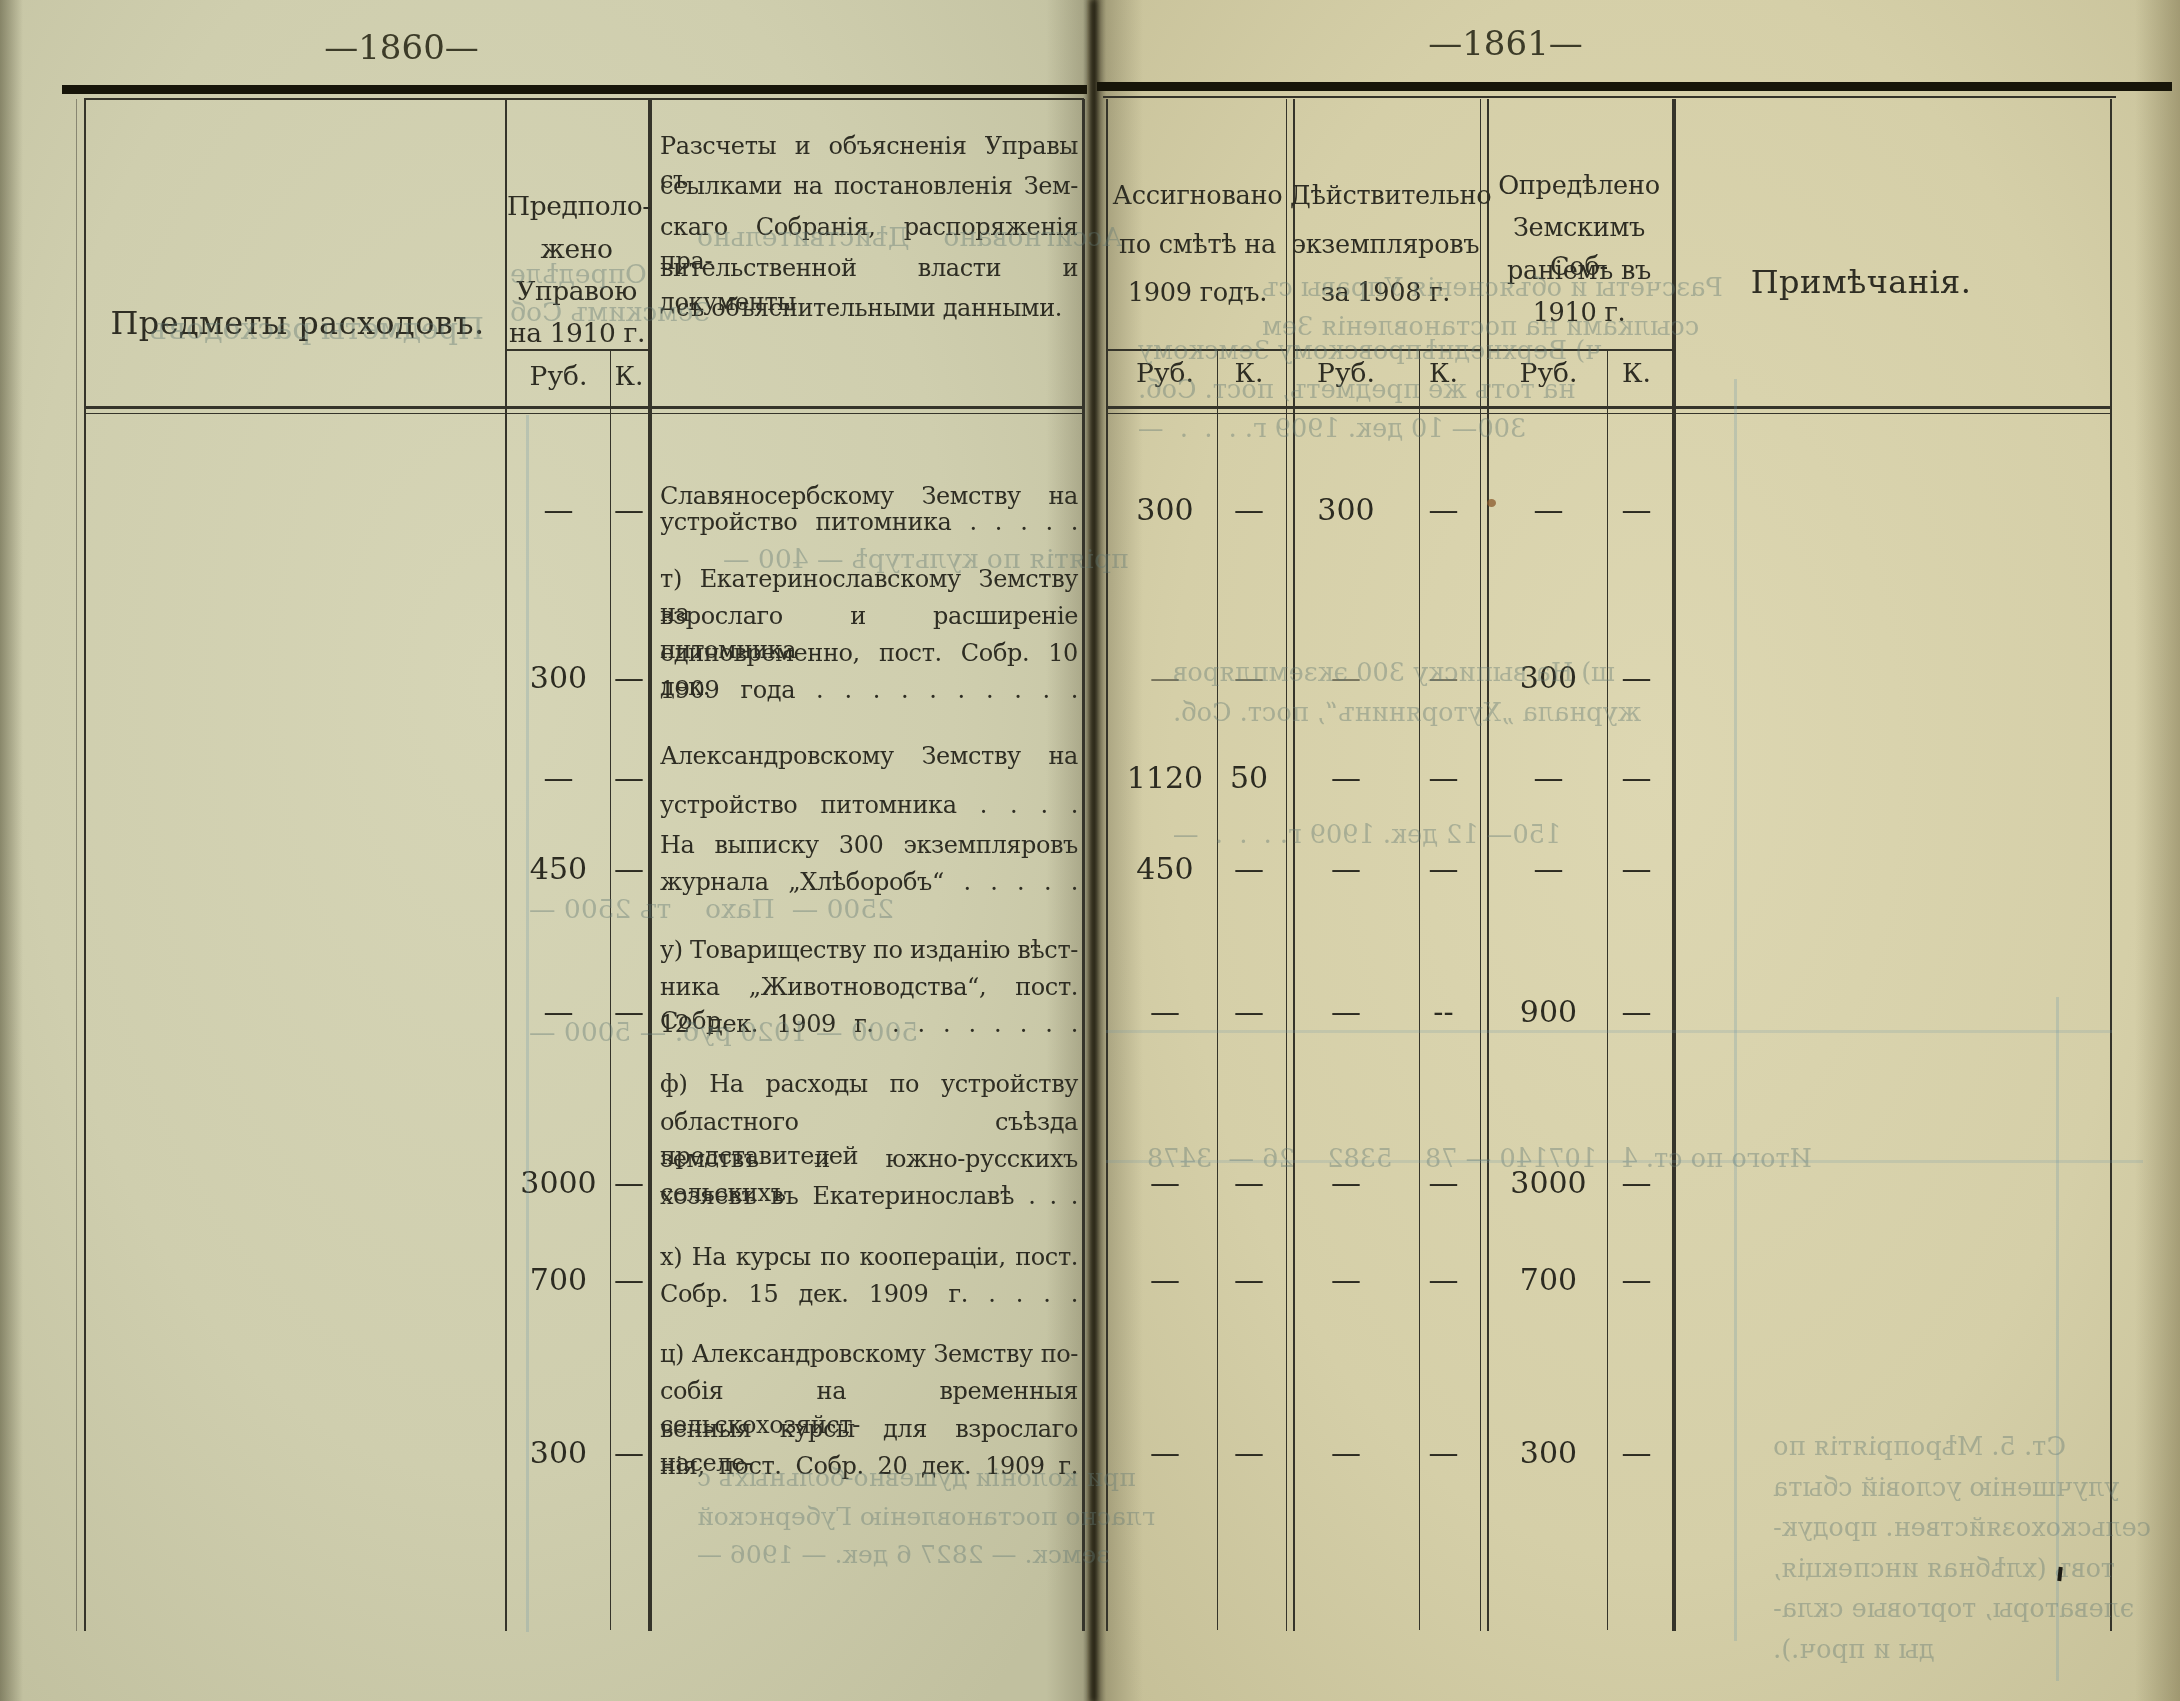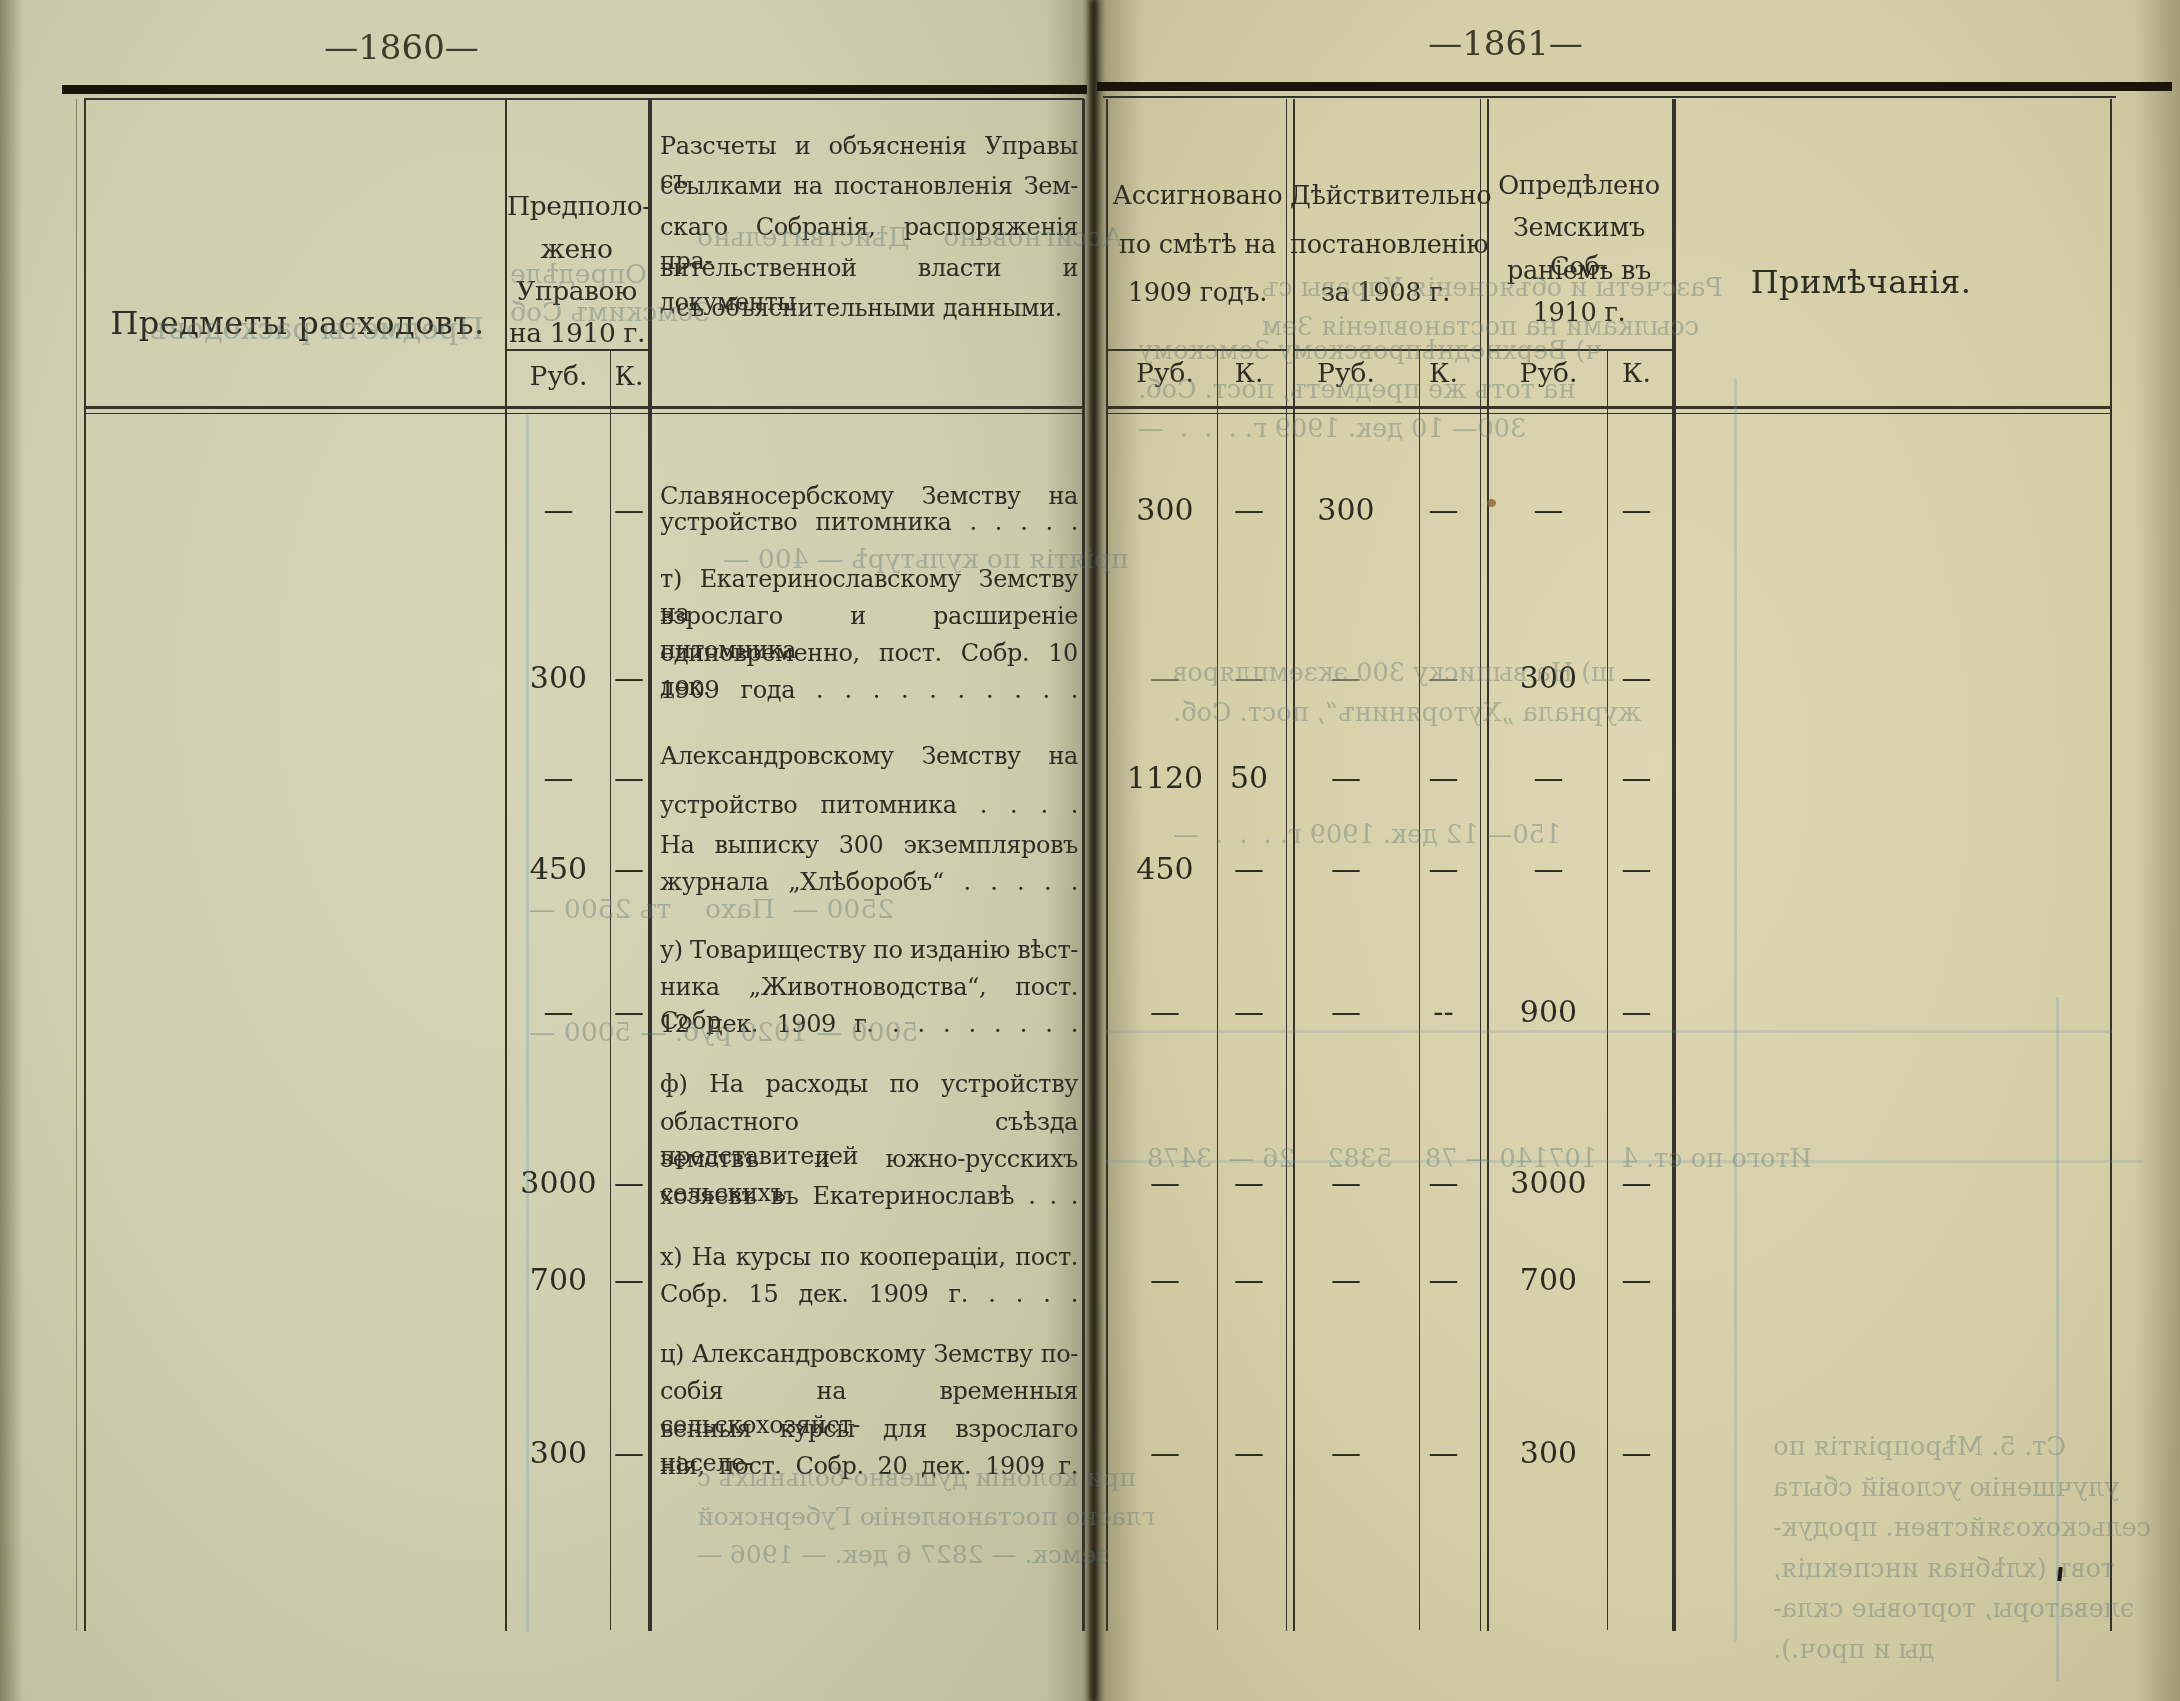--- a/index.html
+++ b/index.html
@@ -92,21 +92,21 @@
   <div class="t jl bl" style="top:210px">скаго Собранія, распоряженія пра-</div>
   <div class="t jl bl" style="top:251px">вительственной власти и документы</div>
   <div class="t ctr bl" style="top:291px">съ объяснительными данными.</div>
   <div class="rk" style="left:509px;top:360px;width:99px">Руб.</div>
   <div class="rk" style="left:612px;top:360px;width:34px">К.</div>
 
   <div class="t ctr h29" style="left:1110px;top:176px;width:175px">Ассигновано</div>
   <div class="t ctr h29" style="left:1110px;top:225px;width:175px">по смѣтѣ на</div>
   <div class="t ctr h29" style="left:1110px;top:273px;width:175px">1909 годъ.</div>
   <div class="t ctr h29" style="left:1290px;top:176px;width:191px">Дѣйствительно</div>
-  <div class="t ctr h29" style="left:1290px;top:225px;width:191px">постановленію</div>
+  <div class="t ctr h29" style="left:1290px;top:225px;width:191px">экземпляровъ</div>
   <div class="t ctr h29" style="left:1290px;top:273px;width:191px">за 1908 г.</div>
   <div class="t ctr h29" style="left:1489px;top:166px;width:180px">Опредѣлено</div>
   <div class="t ctr h29" style="left:1489px;top:208px;width:180px">Земскимъ Соб-</div>
   <div class="t ctr h29" style="left:1489px;top:251px;width:180px">раніемъ въ</div>
   <div class="t ctr h29" style="left:1489px;top:293px;width:180px">1910 г.</div>
   <div class="t ctr big" style="left:1720px;top:263px;width:282px">Примѣчанія.</div>
   <div class="rk" style="left:1112px;top:357px;width:106px">Руб.</div>
   <div class="rk" style="left:1221px;top:357px;width:56px">К.</div>
   <div class="rk" style="left:1292px;top:357px;width:108px">Руб.</div>
   <div class="rk" style="left:1410px;top:357px;width:67px">К.</div>

